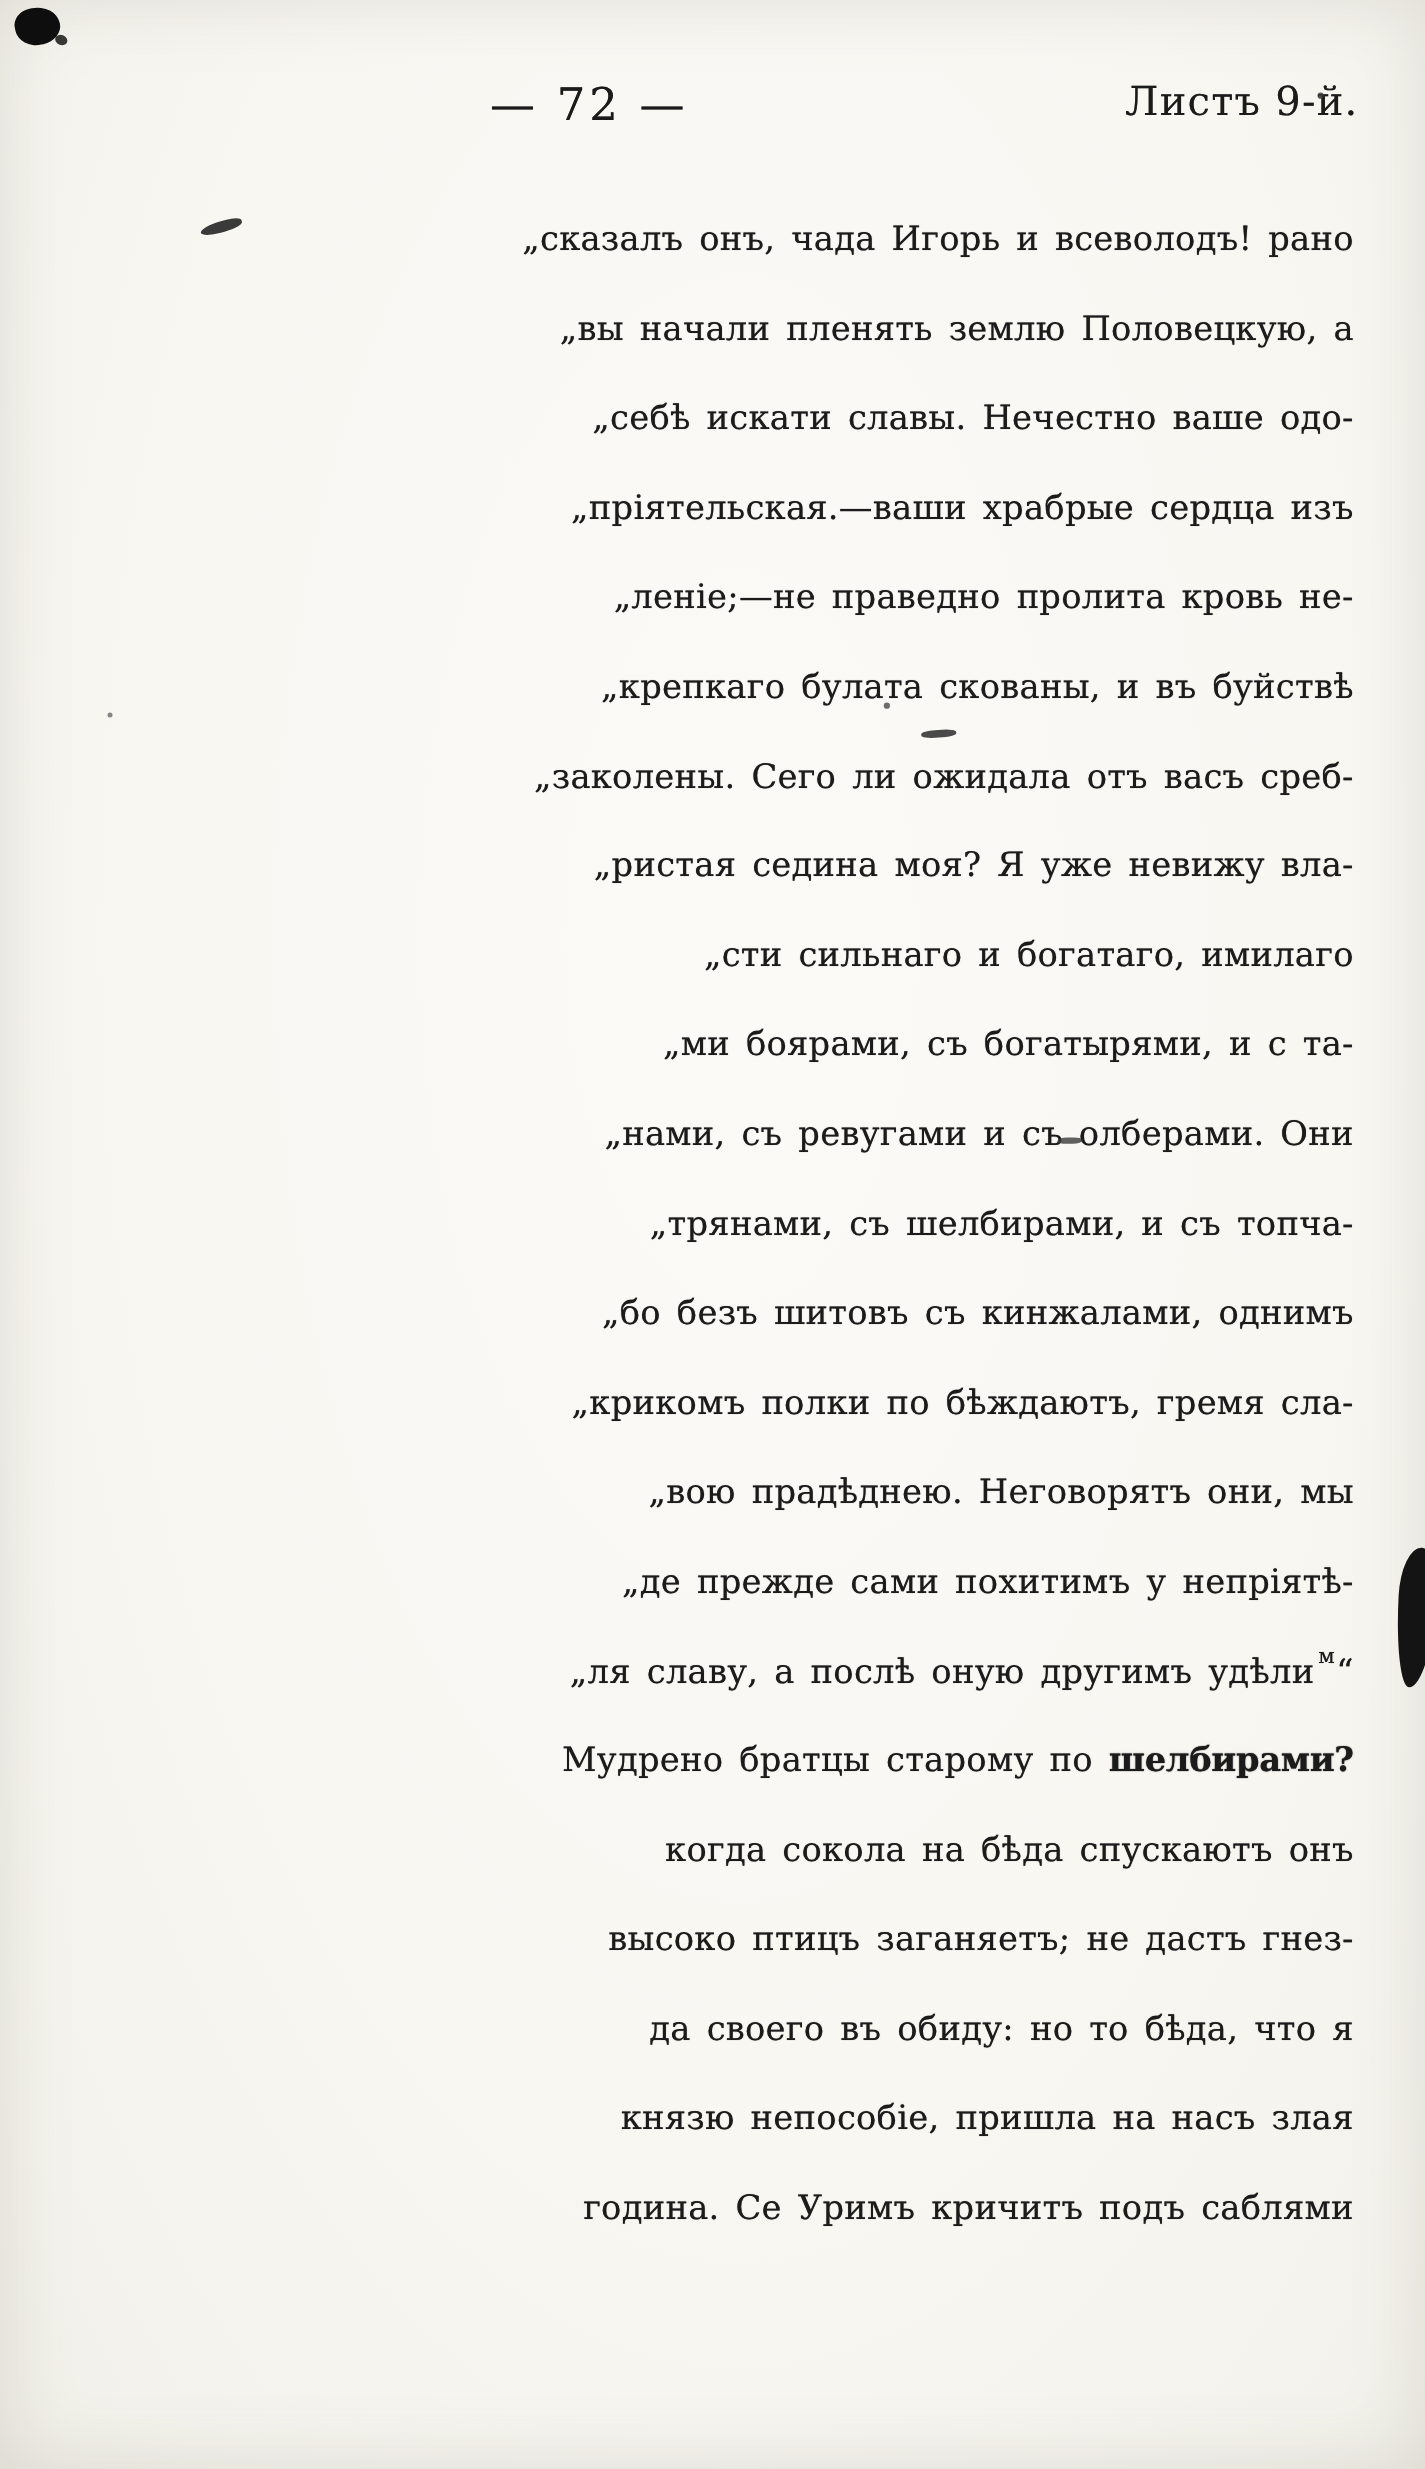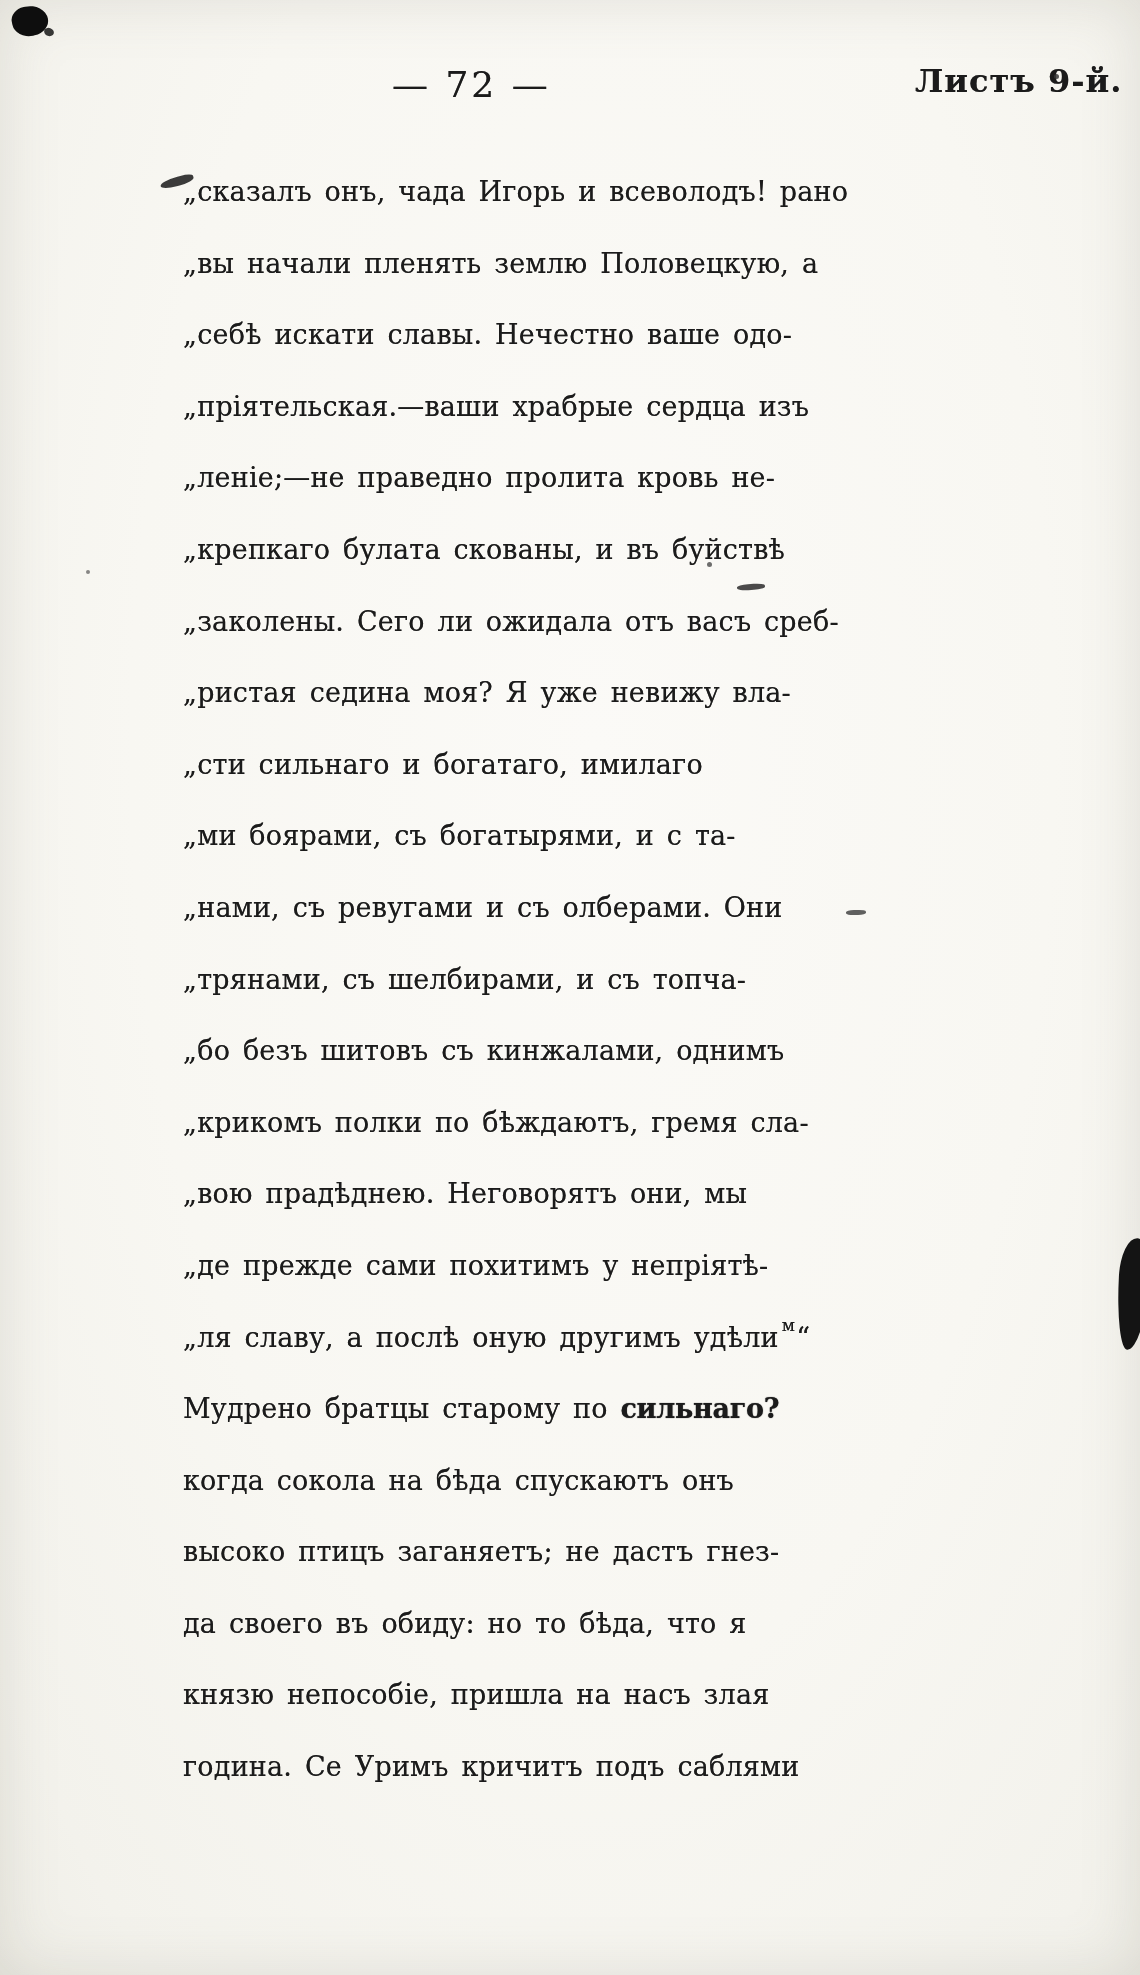--- a/index.html
+++ b/index.html
@@ -12,33 +12,33 @@
     box-shadow:inset 0 0 60px rgba(120,115,100,0.18);
   }
   
   .page-number{
     position:absolute;left:392px;top:64px;
     font-size:36px;letter-spacing:3px;white-space:pre;
     text-shadow:0 0 0.5px rgba(0,0,0,0.6);
   }
   .sheet-label{
     position:absolute;left:900px;top:62px;
-    font-size:32px;font-weight:bold;letter-spacing:1px;white-space:pre;
+    font-size:32px;font-weight:normal;letter-spacing:1px;white-space:pre;
     text-shadow:0 0 0.5px rgba(0,0,0,0.5);
-    margin-left:15px;
   }
   
   .text-block{
     position:absolute;left:183px;top:156px;width:900px;
   }
   .text-line{
     height:71.6px;line-height:71.6px;
     font-size:27px;white-space:pre;
     word-spacing:4px;letter-spacing:0.2px;
     text-shadow:0 0 0.6px rgba(10,10,10,0.65);
+    text-align:right;
   }
   .seg-sup{
     display:inline-block;font-size:17px;line-height:17px;
     position:relative;top:-16px;margin-left:3px;margin-right:1px;
   }
   .seg-bold{
     font-weight:bold;letter-spacing:-0.3px;
     text-shadow:0 0 1px rgba(0,0,0,0.8);
   }
   
@@ -64,21 +64,21 @@
       <div class="text-line"><span>„ристая седина моя? Я уже невижу вла-</span></div>
       <div class="text-line"><span>„сти сильнаго и богатаго, имилаго</span></div>
       <div class="text-line"><span>„ми боярами, съ богатырями, и с та-</span></div>
       <div class="text-line"><span>„нами, съ ревугами и съ олберами. Они</span></div>
       <div class="text-line"><span>„трянами, съ шелбирами, и съ топча-</span></div>
       <div class="text-line"><span>„бо безъ шитовъ съ кинжалами, однимъ</span></div>
       <div class="text-line"><span>„крикомъ полки по бѣждаютъ, гремя сла-</span></div>
       <div class="text-line"><span>„вою прадѣднею. Неговорятъ они, мы</span></div>
       <div class="text-line"><span>„де прежде сами похитимъ у непріятѣ-</span></div>
       <div class="text-line"><span>„ля славу, а послѣ оную другимъ удѣли</span><span class="seg-sup">м</span><span>“</span></div>
-      <div class="text-line"><span>Мудрено братцы старому по </span><span class="seg-bold">сильнаго?</span></div>
+      <div class="text-line"><span>Мудрено братцы старому по </span><span class="seg-bold">шелбирами?</span></div>
       <div class="text-line"><span>когда сокола на бѣда спускаютъ онъ</span></div>
       <div class="text-line"><span>высоко птицъ заганяетъ; не дастъ гнез-</span></div>
       <div class="text-line"><span>да своего въ обиду: но то бѣда, что я</span></div>
       <div class="text-line"><span>князю непособіе, пришла на насъ злая</span></div>
       <div class="text-line"><span>година. Се Уримъ кричитъ подъ саблями</span></div>
     </main>
 
   <div id="artifacts">
       <div class="artifact" style="left: 12px; top: 6px; width: 36px; height: 30px; background: rgb(14, 14, 14); border-radius: 45% 60% 50% 55%; opacity: 1; transform: rotate(-12deg);"></div>
       <div class="artifact" style="left: 44px; top: 28px; width: 10px; height: 8px; background: rgb(34, 34, 34); border-radius: 50%; opacity: 0.9; transform: rotate(20deg);"></div>

